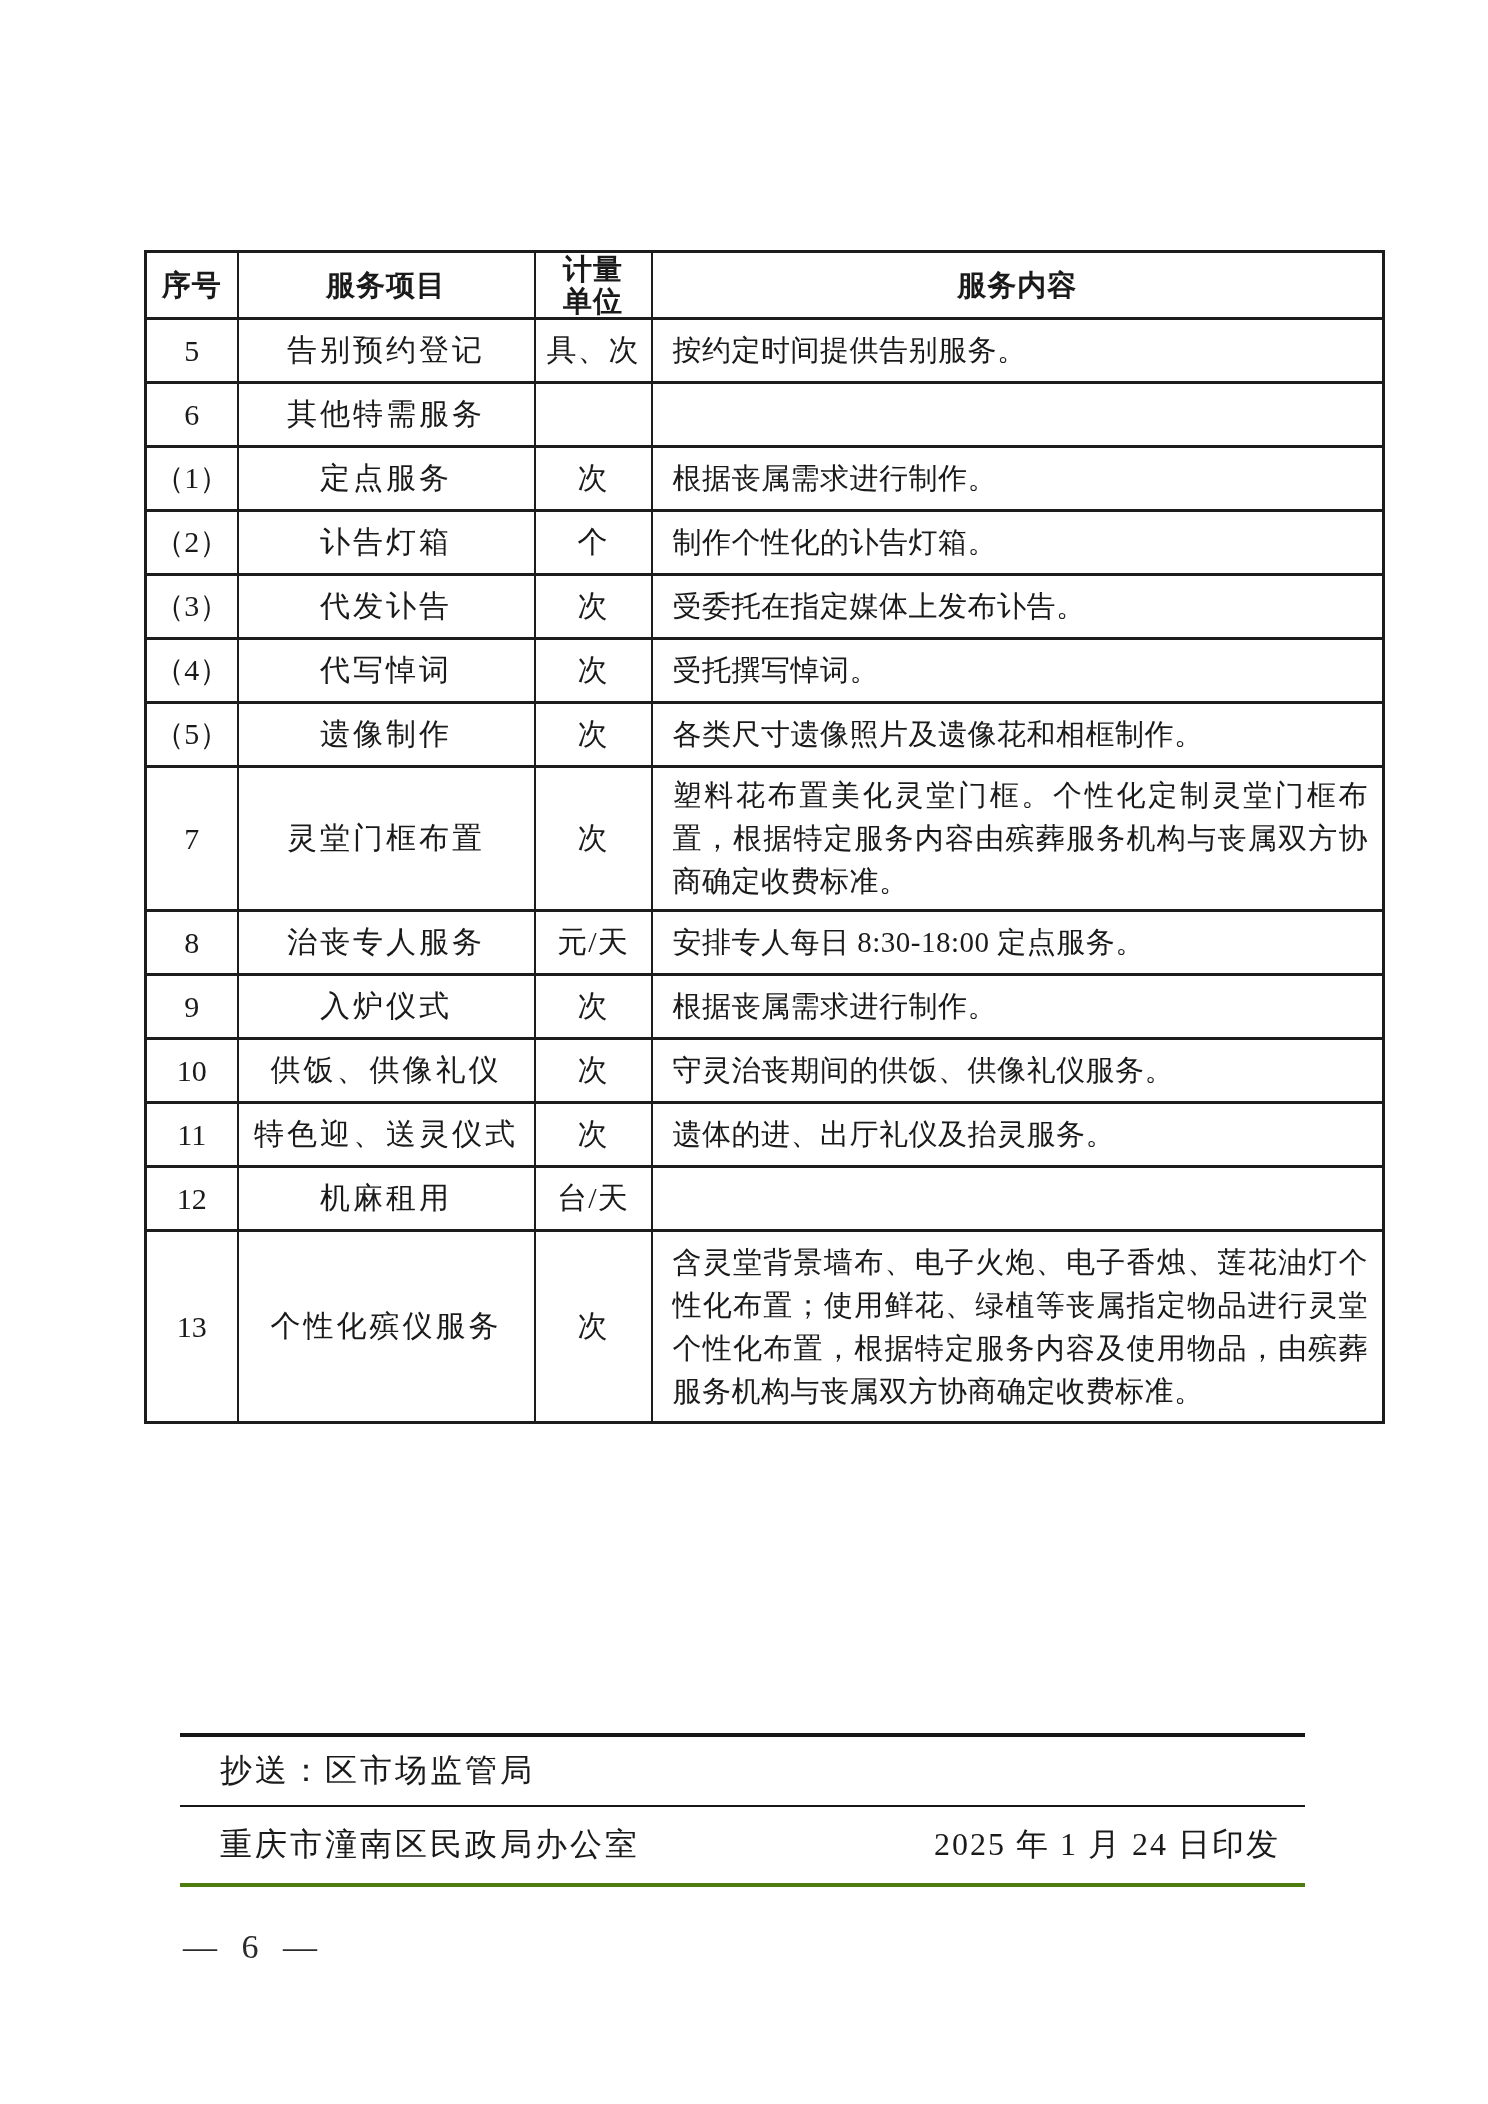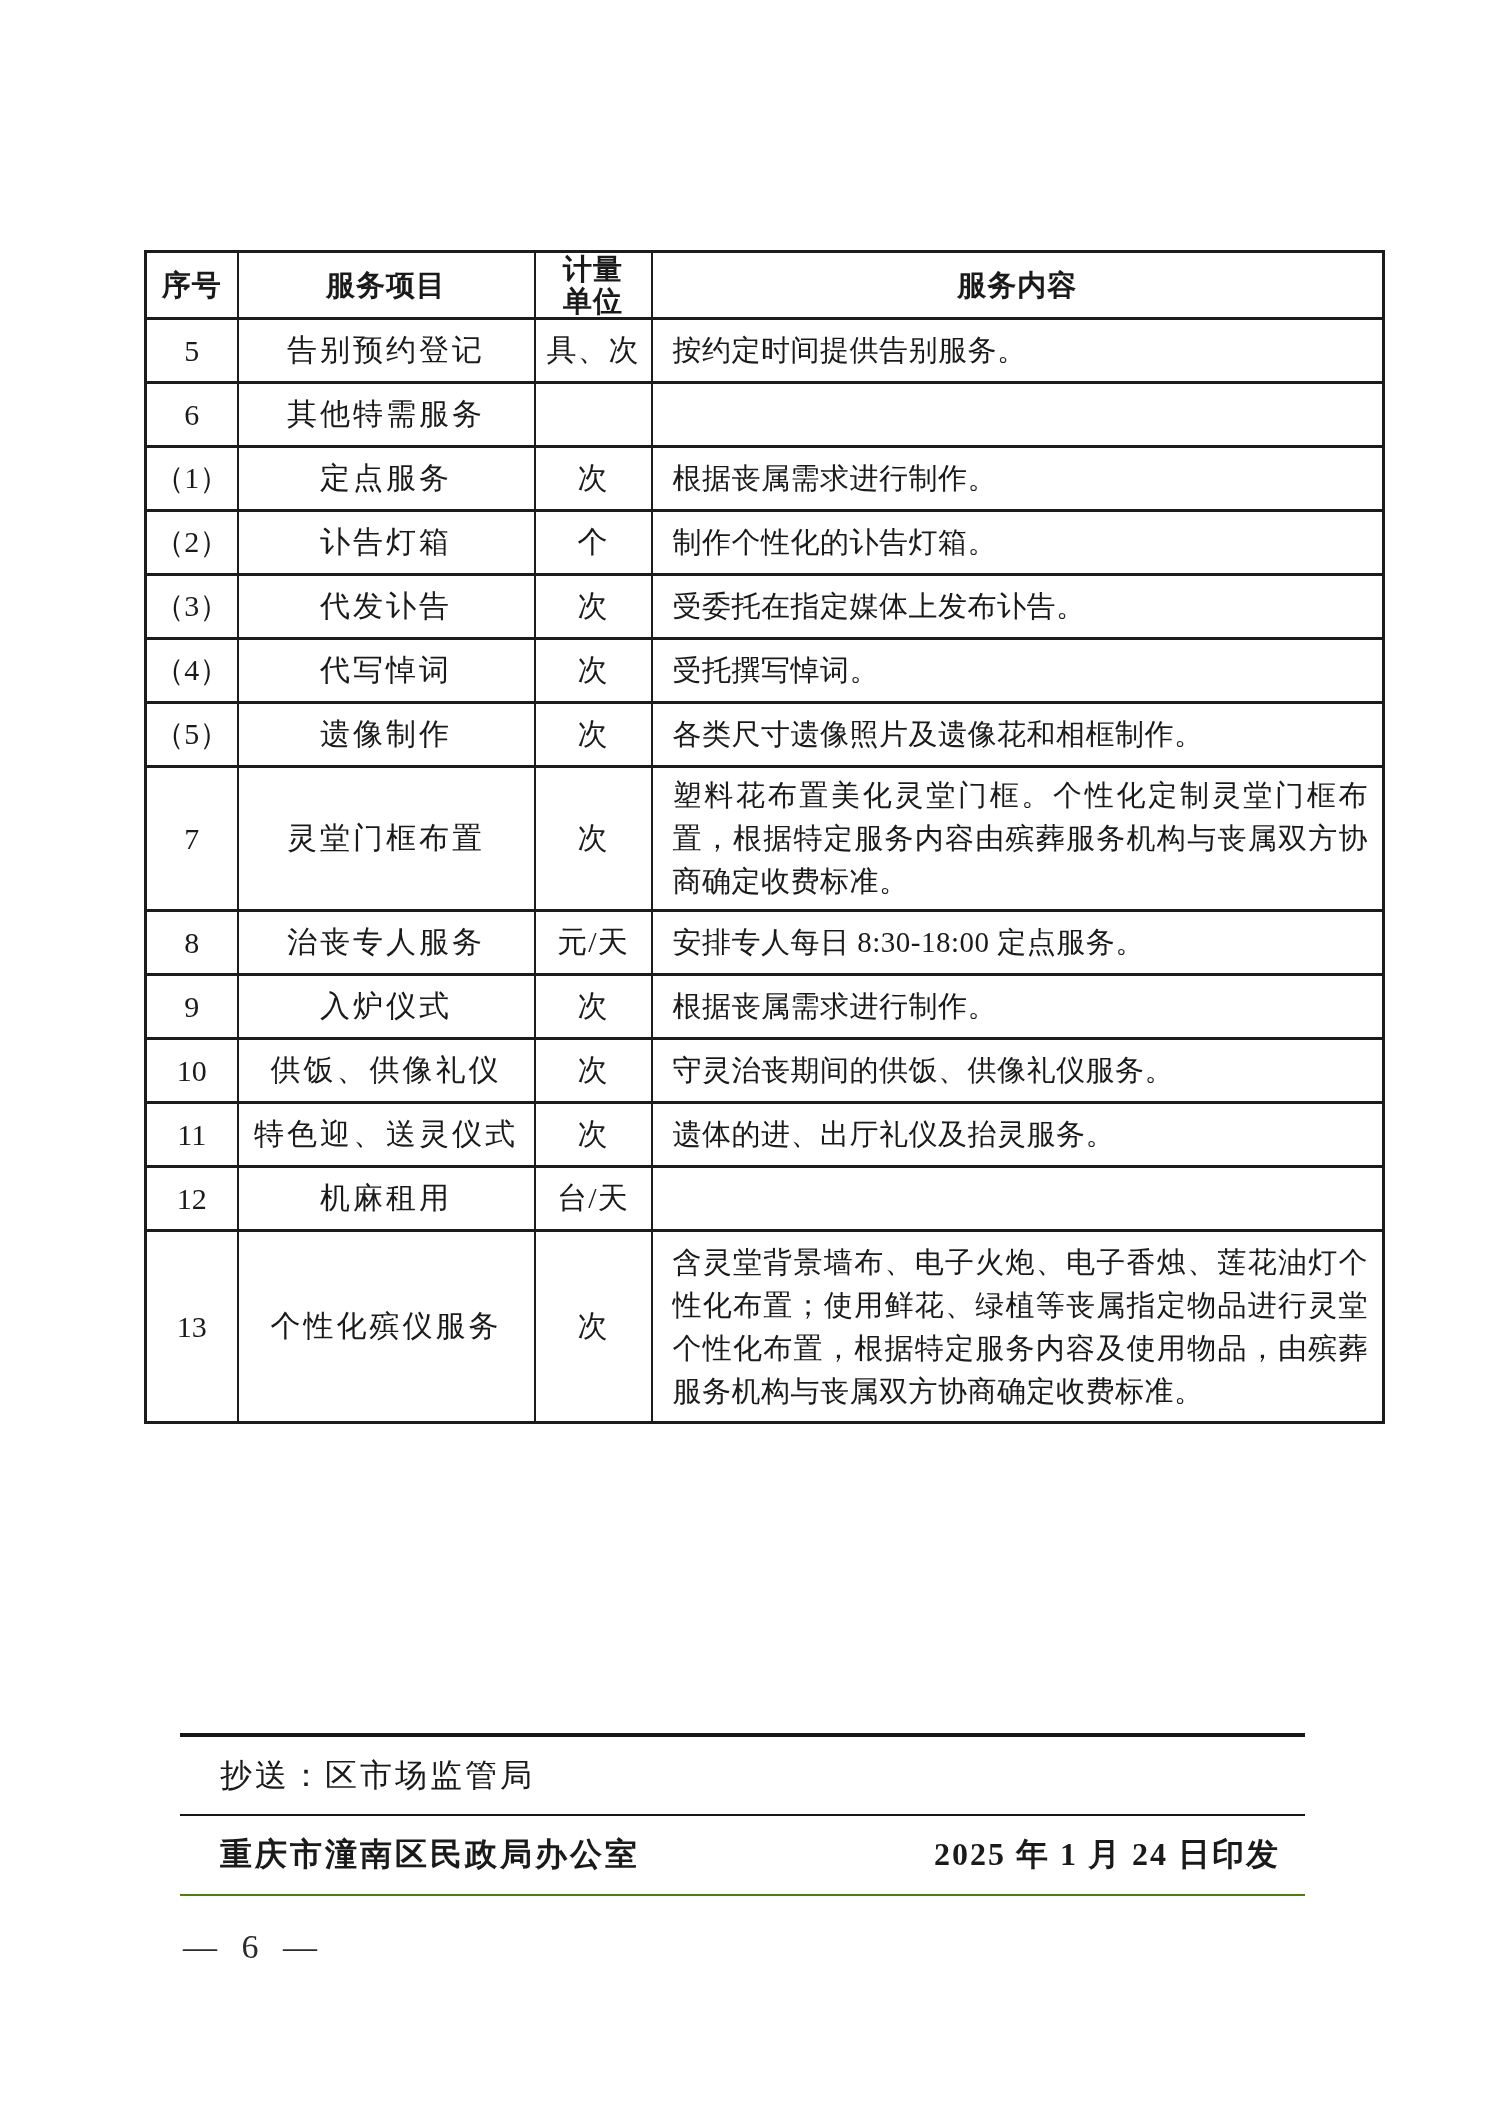--- a/index.html
+++ b/index.html
@@ -81,37 +81,36 @@
 
   
   .footer {
     position: absolute;
     left: 180px;
     top: 1733px;
     width: 1125px;
     border-top: 4px solid #161616;
   }
   .footer-cc-row {
-    height: 79px;
+    height: 70px;
     display: flex;
     align-items: center;
     padding-left: 40px;
     font-size: 32px;
     letter-spacing: 3px;
     border-bottom: 2px solid #161616;
   }
   .footer-issuer-row {
     height: 80px;
     display: flex;
     align-items: center;
     justify-content: space-between;
     padding: 0 25px 0 40px;
     font-size: 32px;
-    border-bottom: 2px solid #4d7c0f;
-    font-weight: bold;
+    border-bottom: 4px solid #4d7c0f;
   }
   .footer-issuer { letter-spacing: 3px; }
   .footer-date { letter-spacing: 2px; }
 
   .page-number {
     position: absolute;
     left: 183px;
     top: 1928px;
     font-size: 34px;
     letter-spacing: 8px;

